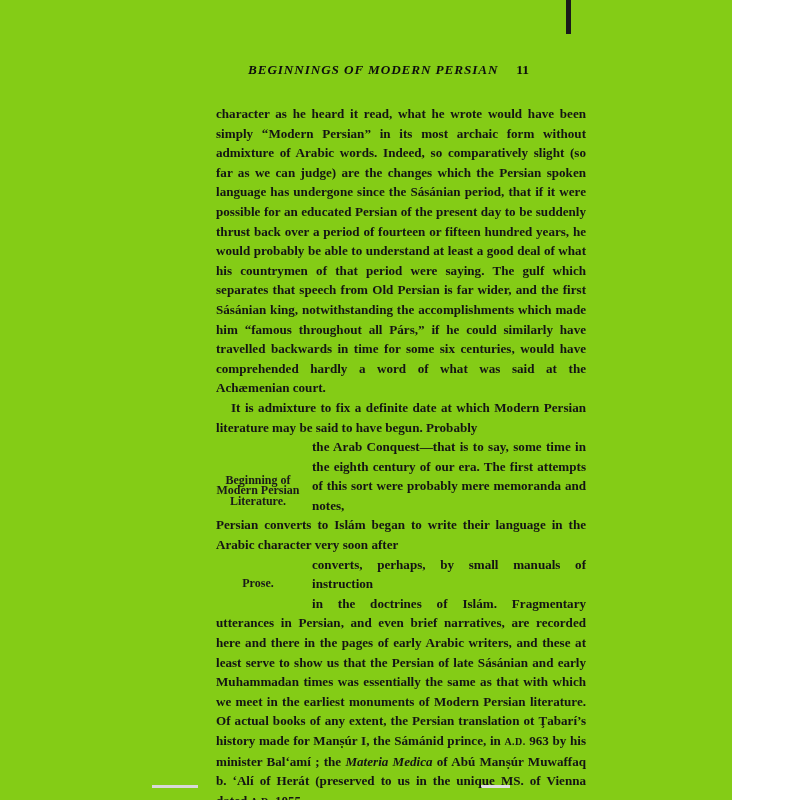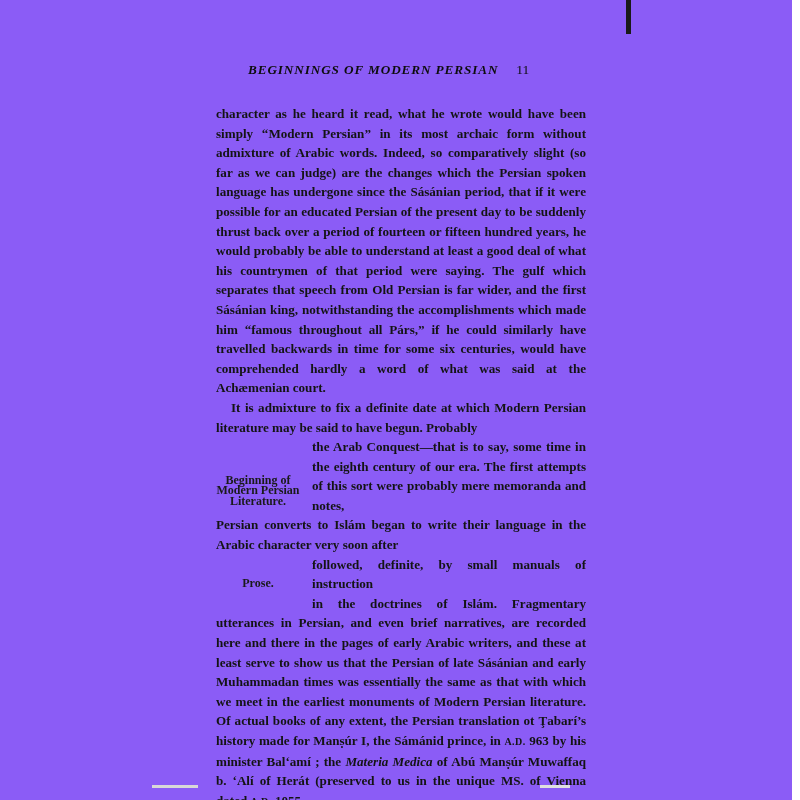--- a/index.html
+++ b/index.html
@@ -10,23 +10,23 @@
   body {
     width: 800px;
     height: 800px;
     overflow: hidden;
     font-family: "Liberation Serif", serif;
     color: #111111;
   }
 
   #page {
     position: relative;
-    width: 792px;
+    width: 732px;
     height: 800px;
-    background: #8b5cf6;
+    background: #84cc16;
   }
 
   
   .scan-mark {
     position: absolute;
     background: #1a1a1a;
   }
   .scan-mark.top-right {
     right: 161px;
     top: 0;
@@ -64,21 +64,21 @@
     white-space: nowrap;
   }
   .running-head .title {
     font-style: italic;
     font-weight: bold;
     font-size: 13.2px;
     letter-spacing: 0.9px;
     color: #0d0d0d;
   }
   .running-head .folio {
-    font-weight: normal;
+    font-weight: bold;
     font-size: 13.5px;
     margin-left: 18px;
     color: #0d0d0d;
   }
 
   .text-col {
     font-size: 13.1px;
     line-height: 19.6px;
     text-align: justify;
     text-justify: inter-word;
@@ -139,19 +139,19 @@
       <div class="flow">
         <p class="indent">It is admixture to fix a definite date at which Modern Persian literature may be said to have begun.  Probably</p>
 
         <div class="sidenote note-a">Beginning of Modern Persian Literature.</div>
 
         <p>the Arab Conquest—that is to say, some time in the eighth century of our era.  The first attempts of this sort were probably mere memoranda and notes,</p>
         <p>Persian converts to Islám began to write their language in the Arabic character very soon after</p>
 
         <div class="sidenote note-b">Prose.</div>
 
-        <p>followed, definite, by small manuals of instruction</p>
+        <p>converts, perhaps, by small manuals of instruction</p>
         <p><span>in the doctrines of Islám.  Fragmentary utterances in Persian, and even brief narratives, are recorded here and there in the pages of early Arabic writers, and these at least serve to show us that the Persian of late Sásánian and early Muhammadan times was essentially the same as that with which we meet in the earliest monuments of Modern Persian literature.  Of actual books of any extent, the Persian translation ot Ţabarí’s history made for Manṣúr I, the Sámánid prince, in </span><span class="sc">A.D.</span><span> 963 by his minister Bal‘amí ; the </span><span class="ital">Materia Medica</span><span> of Abú Manṣúr Muwaffaq b. ‘Alí of Herát (preserved to us in the unique MS. of Vienna dated </span><span class="sc">A.D.</span><span> 1055,</span></p>
       </div>
 
     </div>
   </div>
 </div>
 
 </body></html>

